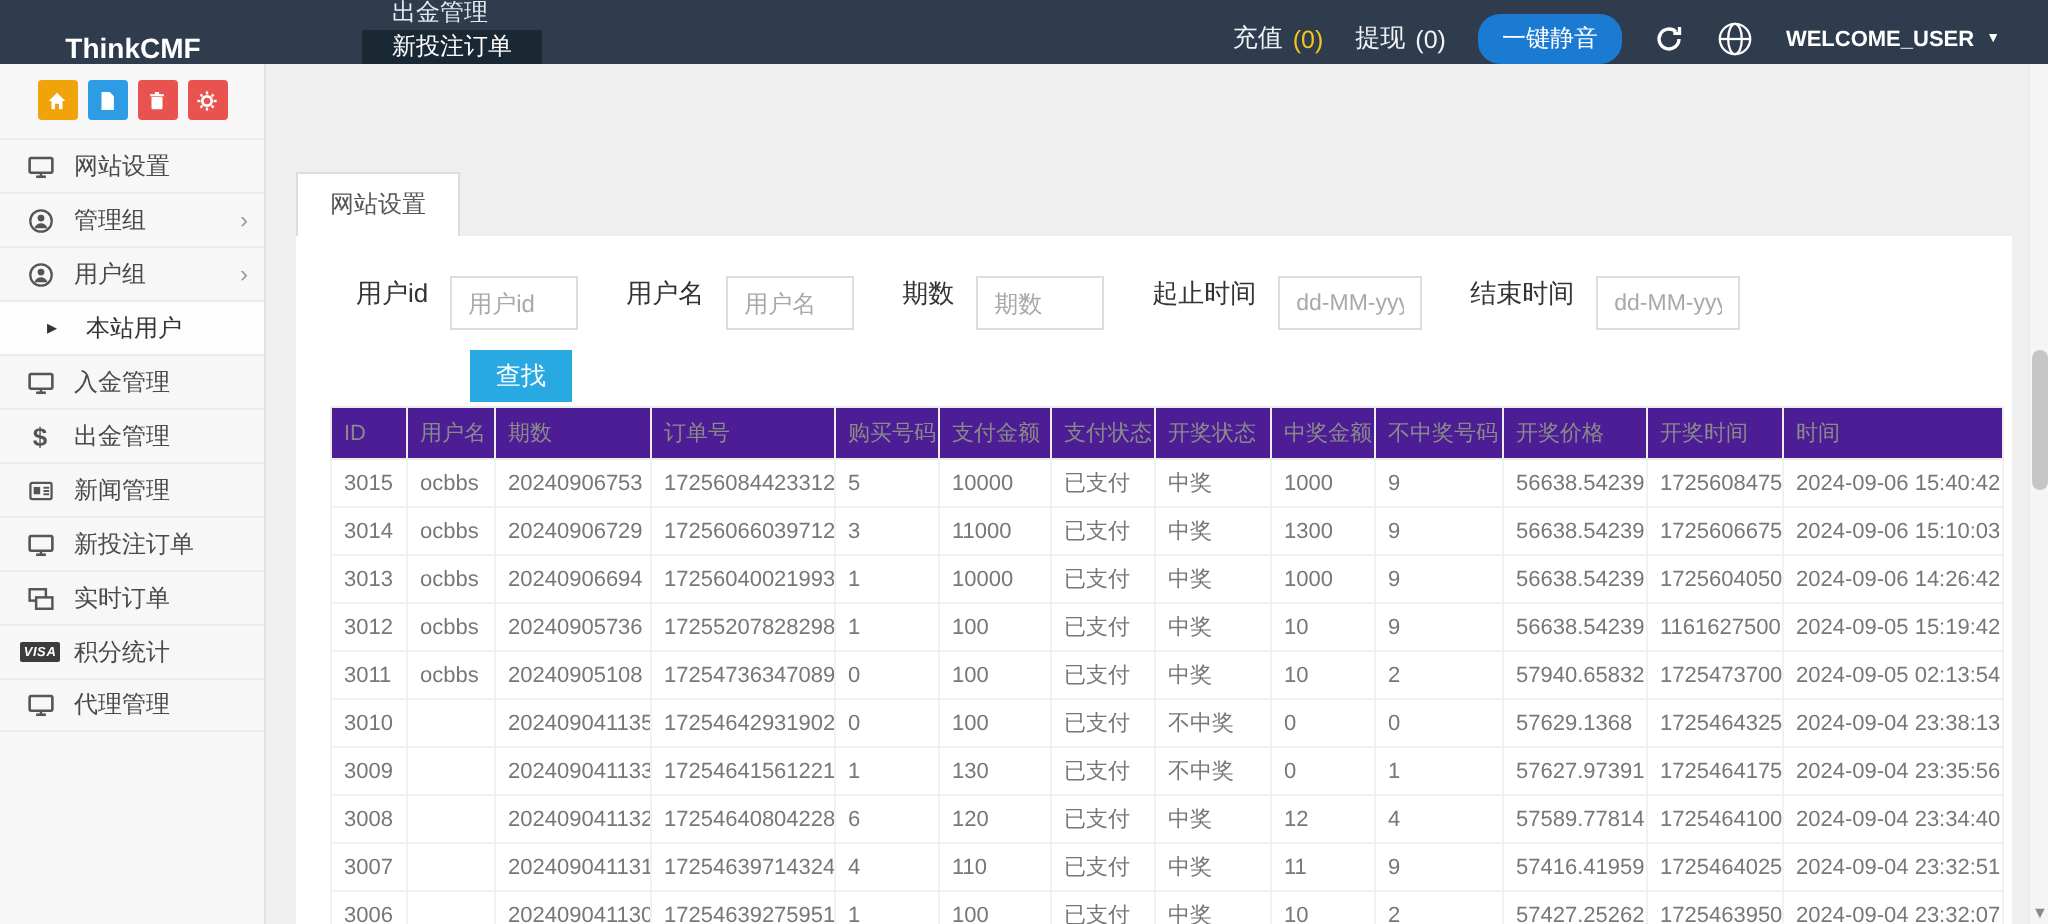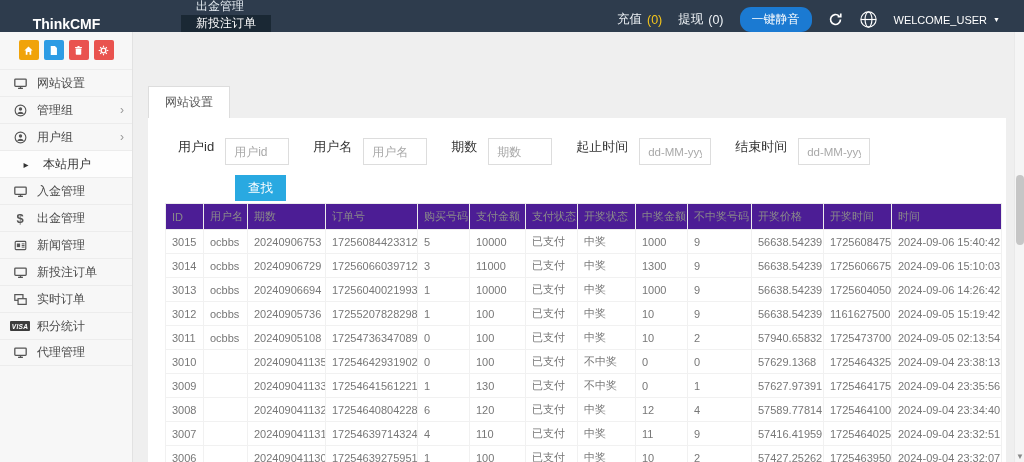--- a/index.html
+++ b/index.html
@@ -9,21 +9,21 @@
 
 .topbar { height:32px; background:#2e3c4d; display:flex; align-items:flex-end; color:#dde5ec; font-size:12px;gap:36px; }
 .brand { width:133px; display:flex; align-items:center; justify-content:center; color:#fff; font-size:14px; font-weight:700; cursor:pointer; }
 .nav { display:flex; align-items:stretch; margin-left:12px;flex-direction:column; }
 .nav-item { display:flex; align-items:center; padding:0 15px; cursor:pointer; color:#e3eaf0; }
 .nav-item.active { color:#fff; }
 .topbar-right { margin-left:auto; display:flex; align-items:center; gap:16px; padding-right:24px; }
 .counter { display:flex; gap:5px; align-items:center; font-size:12.5px; color:#f0f4f8; cursor:pointer; }
 .mute-btn { color:#fff; border:none; border-radius:11px; font-size:12px; padding:4px 12px; cursor:pointer; }
 .icon-btn { display:flex; align-items:center; cursor:pointer; }
-.user-box { display:flex; align-items:center; gap:6px; cursor:pointer; color:#fff; font-size:11px; }
+.user-box { display:flex; align-items:center; gap:6px; cursor:pointer; color:#fff; font-size:11px;font-weight:bold; }
 .caret-down { font-size:7px; color:#fff; }
 
 
 .layout { display:flex; height:430px; }
 .sidebar { width:133px; background:#f7f7f7; border-right:1px solid #e2e2e2; }
 .quick-row { display:flex; gap:5px; justify-content:center; padding:8px 0 9px; }
 .quick-btn { width:20px; height:20px; border-radius:2px; display:flex; align-items:center; justify-content:center; cursor:pointer; }
 .menu-item { height:27px; display:flex; align-items:center; padding:0 8px 0 12px; font-size:12px; color:#4a4a4a; border-top:1px solid #ececec; cursor:pointer; gap:9px; background:#f7f7f7; }
 .menu-item:last-child { border-bottom:1px solid #ececec; }
 .mi-icon { width:16px; display:flex; justify-content:center; align-items:center; color:#555; }

